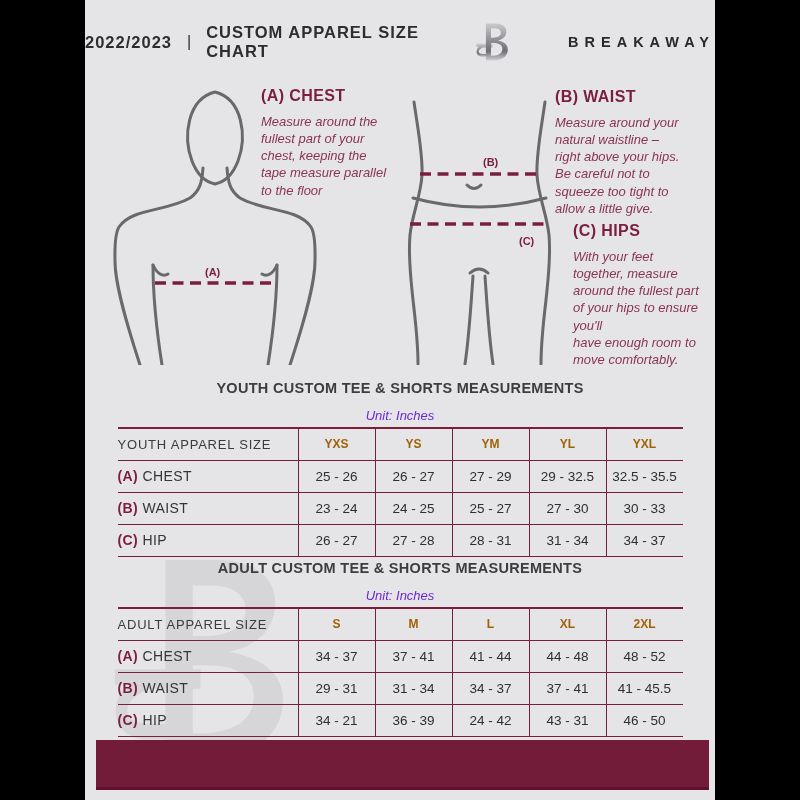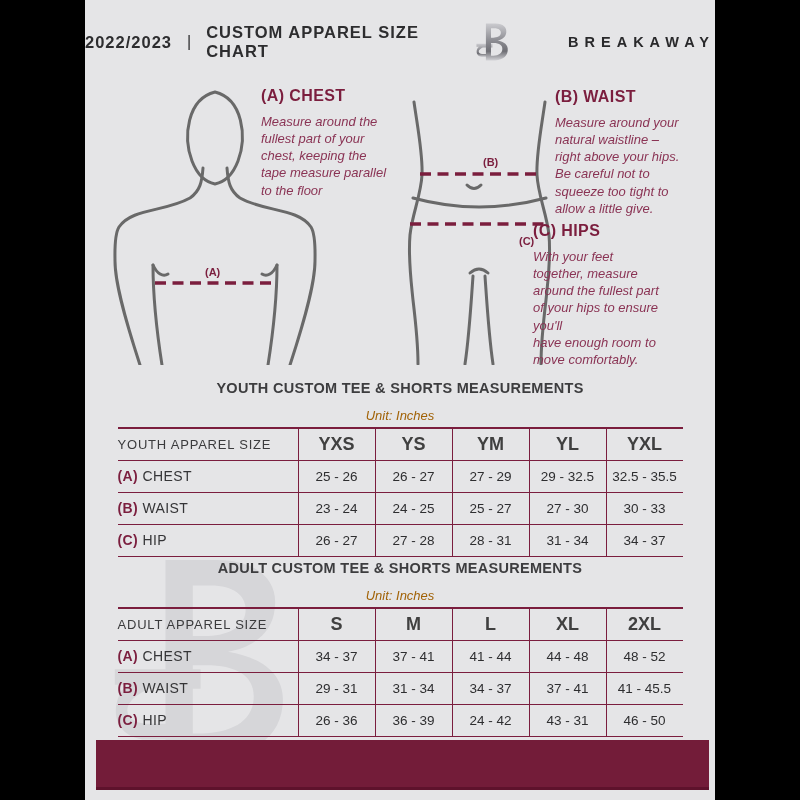--- a/index.html
+++ b/index.html
@@ -14,39 +14,39 @@
   .hdr-brand{font-size:14.5px;font-weight:700;letter-spacing:6px;color:#29292b;padding-left:44px;}
   .logo{width:40px;height:44px;display:block;}
 
   
   .figures{position:absolute;top:75px;left:0;right:0;height:292px;z-index:1;}
   .fig-upper{position:absolute;left:22px;top:0;}
   .fig-lower{position:absolute;left:312px;top:25px;}
   .instr{position:absolute;}
   .instr-a{left:176px;top:12px;width:152px;}
   .instr-b{left:470px;top:13px;width:150px;}
-  .instr-c{left:448px;top:147px;width:152px;}
+  .instr-c{left:488px;top:147px;width:152px;}
   .instr-head{font-size:16px;font-weight:700;letter-spacing:.4px;color:#7b1e3e;margin:0 0 8px 0;}
   .instr-text{font-size:13px;line-height:1.32;font-style:italic;color:#8a3354;white-space:pre-line;}
 
   
   .tbl-section{position:absolute;left:0;right:0;z-index:1;}
   .youth{top:368px;}
   .adult{top:548px;}
   .tbl-title{text-align:center;font-size:14.5px;font-weight:700;letter-spacing:.3px;color:#3d3d3f;margin:12px;}
-  .tbl-unit{text-align:center;font-size:13px;font-style:italic;color:#a16207;margin:2px 0 0 0;}
+  .tbl-unit{text-align:center;font-size:13px;font-style:italic;color:#6d28d9;margin:2px 0 0 0;}
   table.size{border-collapse:collapse;table-layout:fixed;width:560px;margin:4px auto 0;border-top:2px solid #7b1e3e;border-bottom:1.5px solid #7b1e3e;}
   table.size tr{border-top:1.5px solid #7b1e3e;height:32px;}
   table.size tr:first-child{border-top:none;}
   table.size th,table.size td{padding:0;background:transparent;}
   table.size .vt{border-left:1.4px solid #7b1e3e;}
   .col-label{width:180px;text-align:left;padding-left:14px;}
   .col-size{width:76px;text-align:center;}
   th.col-label{font-weight:400;font-size:13px;letter-spacing:.8px;color:#3b3b3d;}
-  th.col-size{font-weight:700;font-size:18px;color:#404040;}
+  th.col-size{font-weight:700;font-size:12px;color:#a16207;}
   td.col-label{font-size:14px;letter-spacing:.4px;color:#353537;}
   td.col-label .pre{color:#7b1e3e;font-weight:700;}
   td.col-size{font-size:13.5px;color:#2e2e30;}
 
   
   .watermark{position:absolute;left:22px;top:552px;z-index:0;}
   .footer{position:absolute;left:11px;top:740px;width:613px;height:47px;background:#731c39;border-bottom:3px solid #5e122c;z-index:2;}
 
   svg text{font-family:"Liberation Sans",sans-serif;font-weight:700;}
 </style>
@@ -207,21 +207,21 @@
       <tr>
         <td class="col-label"><span class="pre">(B)</span> <span>WAIST</span></td>
         <td class="col-size vt">29 - 31</td>
         <td class="col-size vt">31 - 34</td>
         <td class="col-size vt">34 - 37</td>
         <td class="col-size vt">37 - 41</td>
         <td class="col-size vt">41 - 45.5</td>
       </tr>
       <tr>
         <td class="col-label"><span class="pre">(C)</span> <span>HIP</span></td>
-        <td class="col-size vt">26 - 36</td>
+        <td class="col-size vt">34 - 21</td>
         <td class="col-size vt">36 - 39</td>
         <td class="col-size vt">24 - 42</td>
         <td class="col-size vt">43 - 31</td>
         <td class="col-size vt">46 - 50</td>
       </tr>
     </tbody>
       </table>
   </div>
 
   <div class="footer"></div>

